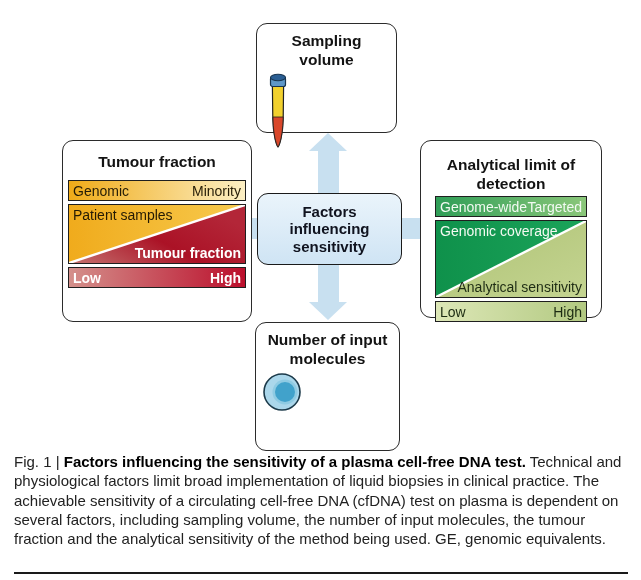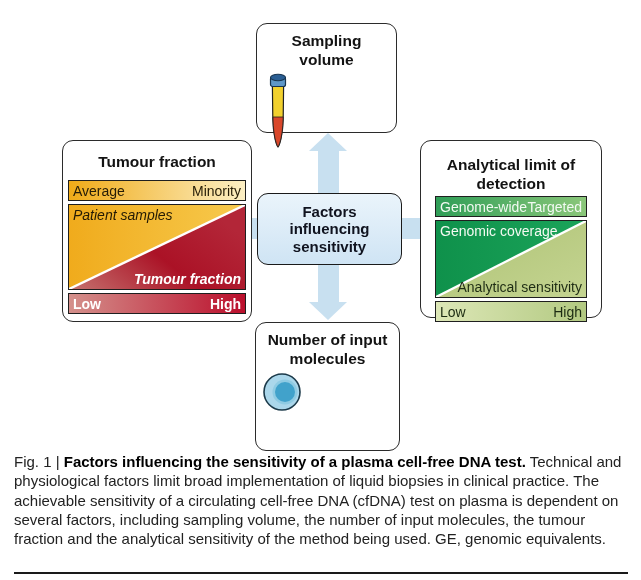--- a/index.html
+++ b/index.html
@@ -63,21 +63,21 @@
     position:relative;border:1.2px solid #1f1f1f;box-sizing:border-box;margin-top:3px;overflow:hidden;
   }
   .square svg{position:absolute;left:0;top:0;width:100%;height:100%;}
   .sq-label{position:absolute;font-size:14px;z-index:3;}
   .sq-tl{left:4px;top:2px;}
   .sq-br{right:4px;bottom:2px;}
   .lbl-dark{color:#241a04;}
   .lbl-white{color:#ffffff;font-weight:bold;}
   .lbl-green-dark{color:#1f2d14;}
   .lbl-white-n{color:#f4faf2;}
-  .sq-left{height:86px;font-style:italic;}
+  .sq-left{height:60px;}
   .sq-right{height:78px;}
   .title-left{line-height:31px;}
   .title-right{margin-bottom:1px;}
 
   
   .caption{
     position:absolute;left:14px;top:452px;width:614px;
     font-size:15px;line-height:19.3px;color:#222222;
   }
   .caption .fig-label{color:#222222;}
@@ -110,21 +110,21 @@
           <rect x="5.5" y="4" width="15" height="9.5" rx="2" fill="#5e97c8" stroke="#17344f" stroke-width="1.2"></rect>
           <ellipse cx="13" cy="4.5" rx="7.5" ry="3.2" fill="#2a5e93" stroke="#17344f" stroke-width="1.1"></ellipse>
         </svg>
       </span>
     </div>
   </div>
 
   <div class="panel panel-left">
     <div class="panel-title title-left">Tumour fraction</div>
     <div class="bar bar-majority">
-      <span>Average</span>
+      <span>Genomic</span>
       <span>Minority</span>
     </div>
     <div class="square sq-left">
       <svg viewBox="0 0 100 100" preserveAspectRatio="none">
         <defs>
           <linearGradient id="gGold" x1="0" y1="0" x2="1" y2="0">
             <stop offset="0" stop-color="#f0ab1c"></stop>
               <stop offset="1" stop-color="#f7ca4e"></stop>
           </linearGradient>
           <linearGradient id="gRed" x1="0" y1="1" x2="1" y2="0.4">

